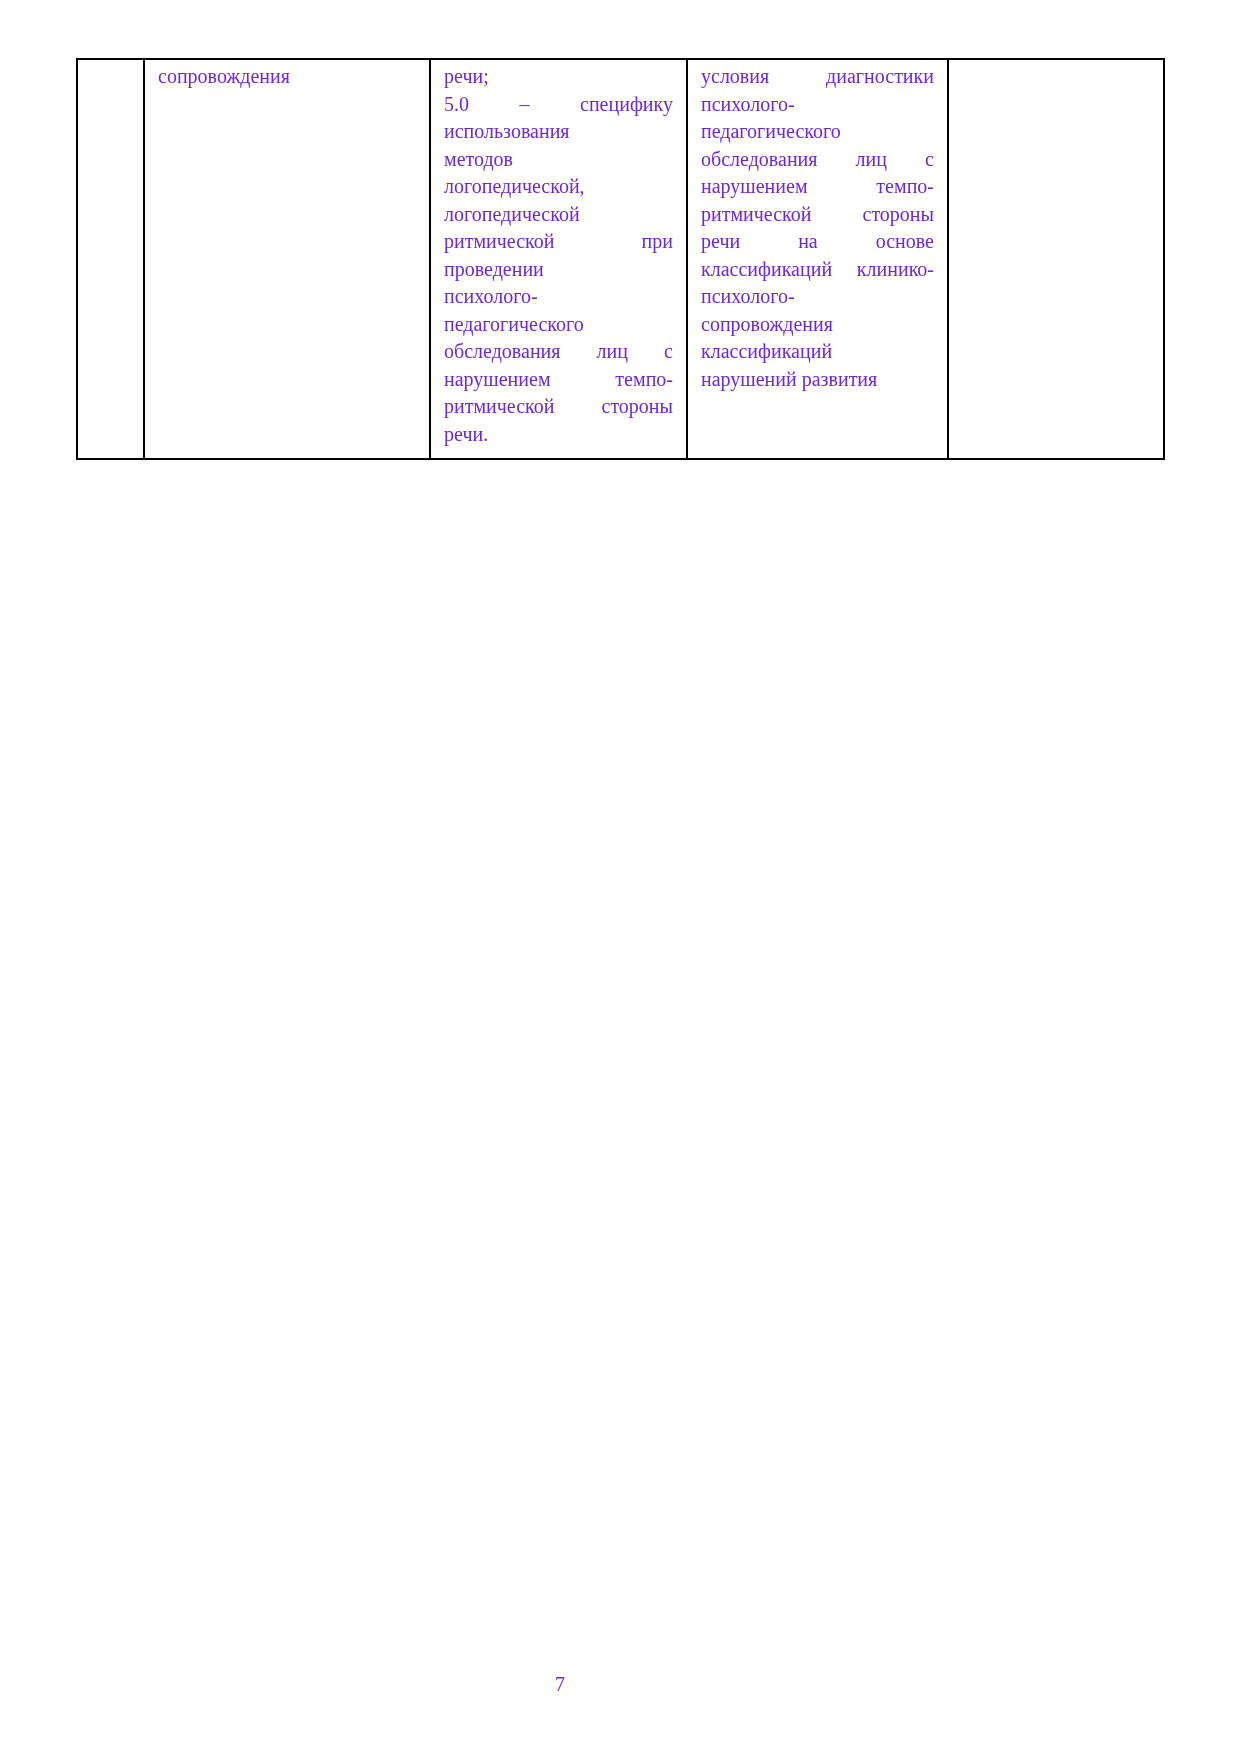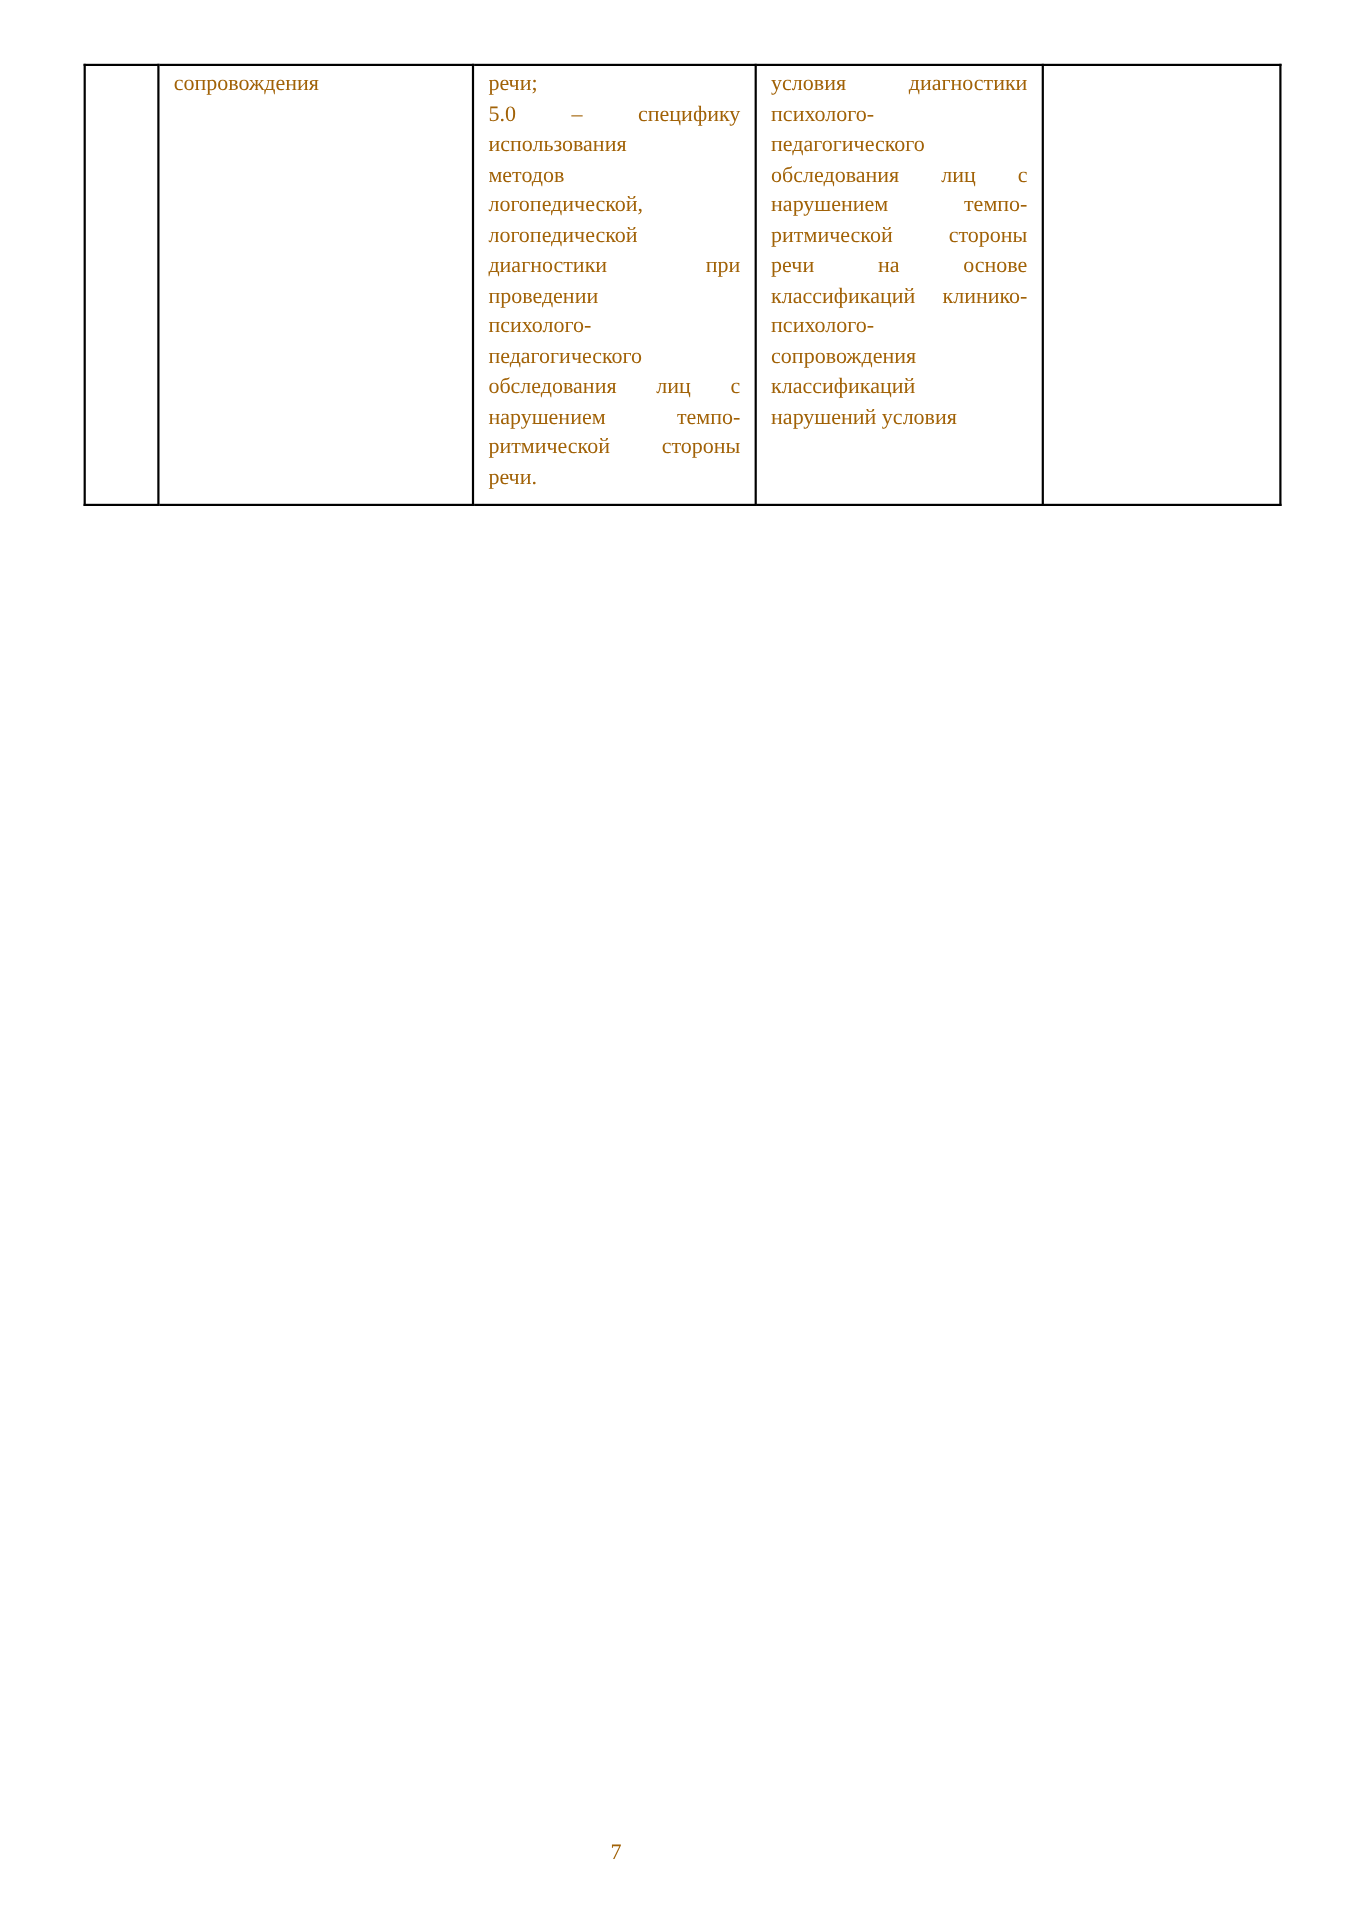--- a/index.html
+++ b/index.html
@@ -6,21 +6,21 @@
     margin: 0;
     padding: 0;
     background: #ffffff;
   }
   .page {
     position: relative;
     width: 1240px;
     height: 1754px;
     background: #ffffff;
     font-family: "Liberation Serif", "DejaVu Serif", serif;
-    color: #a16207;
+    color: #6d28d9;
     overflow: hidden;
   }
   table.doc-table {
     position: absolute;
     left: 76px;
     top: 58px;
     width: 1087px;
     border-collapse: collapse;
     table-layout: fixed;
   }
@@ -70,42 +70,42 @@
         <td>
             <div class="tl last">сопровождения</div>
           </td>
         <td>
             <div class="tl">речи;</div>
             <div class="tl">5.0 – специфику</div>
             <div class="tl">использования</div>
             <div class="tl">методов</div>
             <div class="tl">логопедической,</div>
             <div class="tl">логопедической</div>
-            <div class="tl">диагностики при</div>
+            <div class="tl">ритмической при</div>
             <div class="tl">проведении</div>
             <div class="tl">психолого-</div>
             <div class="tl">педагогического</div>
             <div class="tl">обследования лиц с</div>
             <div class="tl">нарушением темпо-</div>
             <div class="tl">ритмической стороны</div>
             <div class="tl last">речи.</div>
           </td>
         <td>
             <div class="tl">условия диагностики</div>
             <div class="tl">психолого-</div>
             <div class="tl">педагогического</div>
             <div class="tl">обследования лиц с</div>
             <div class="tl">нарушением темпо-</div>
             <div class="tl">ритмической стороны</div>
             <div class="tl">речи на основе</div>
             <div class="tl">классификаций клинико-</div>
             <div class="tl">психолого-</div>
             <div class="tl">сопровождения</div>
             <div class="tl">классификаций</div>
-            <div class="tl last">нарушений условия</div>
+            <div class="tl last">нарушений развития</div>
           </td>
         <td></td>
       </tr>
     </tbody>
   </table>
 
   <div class="footer-pagenum">7</div>
 
 </div>
 

